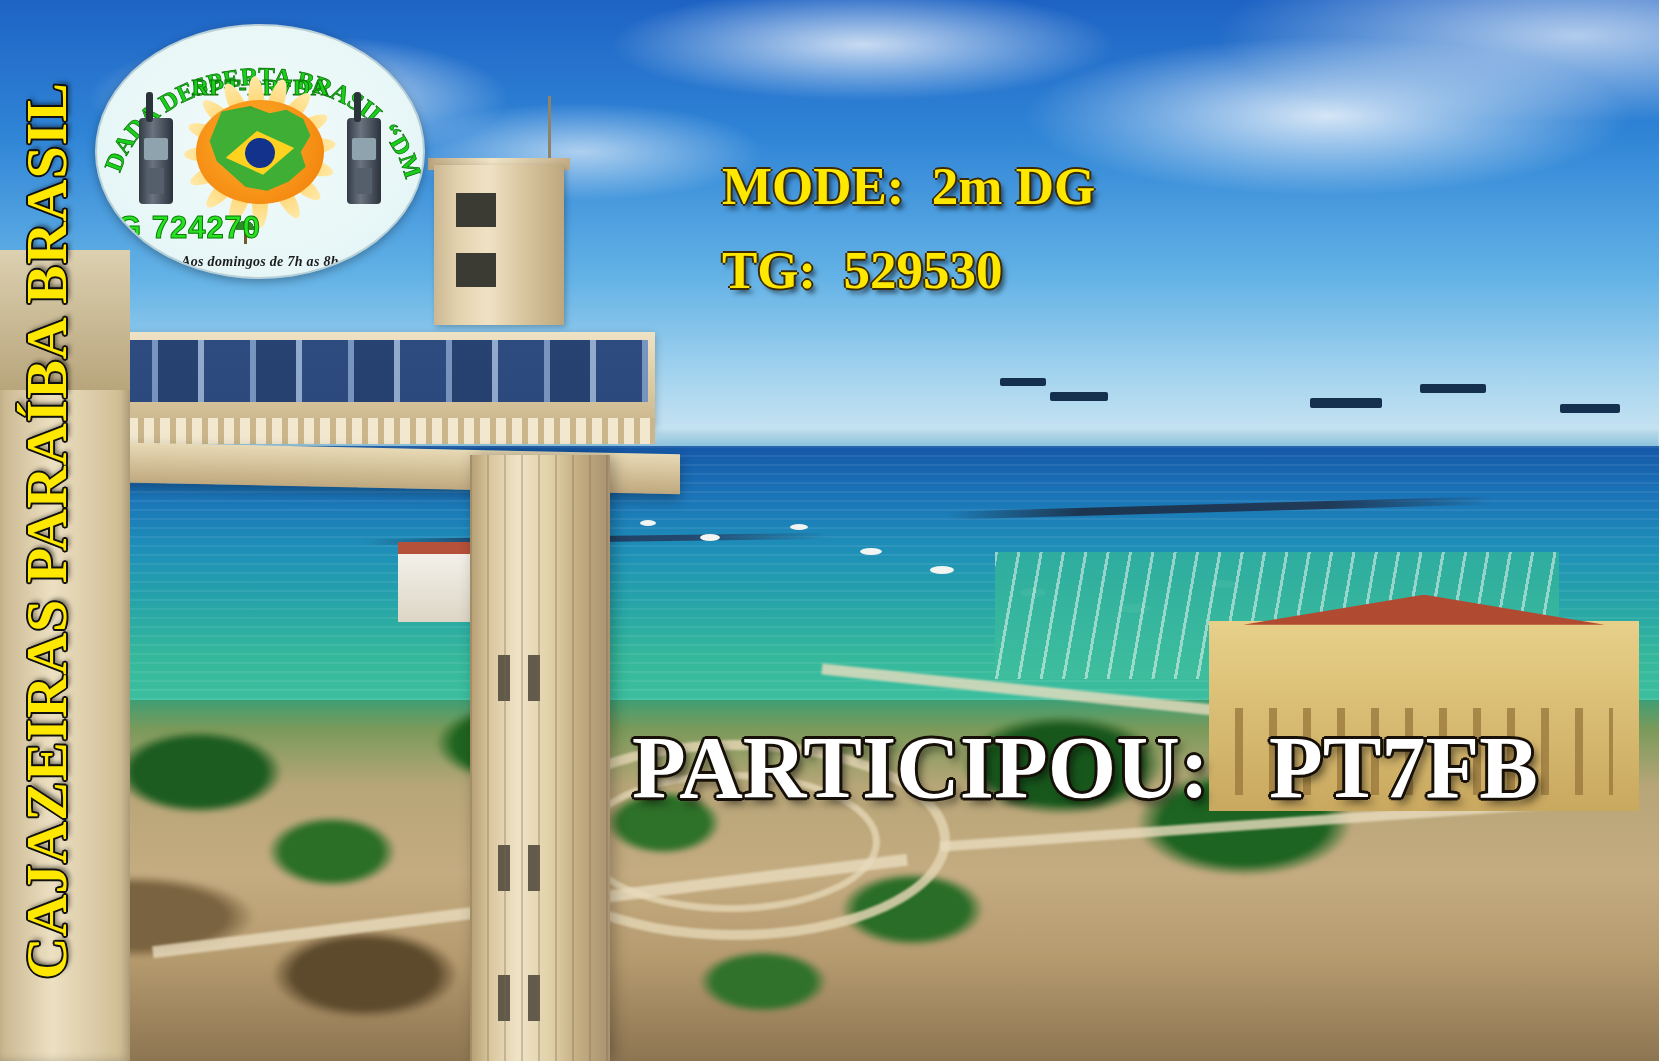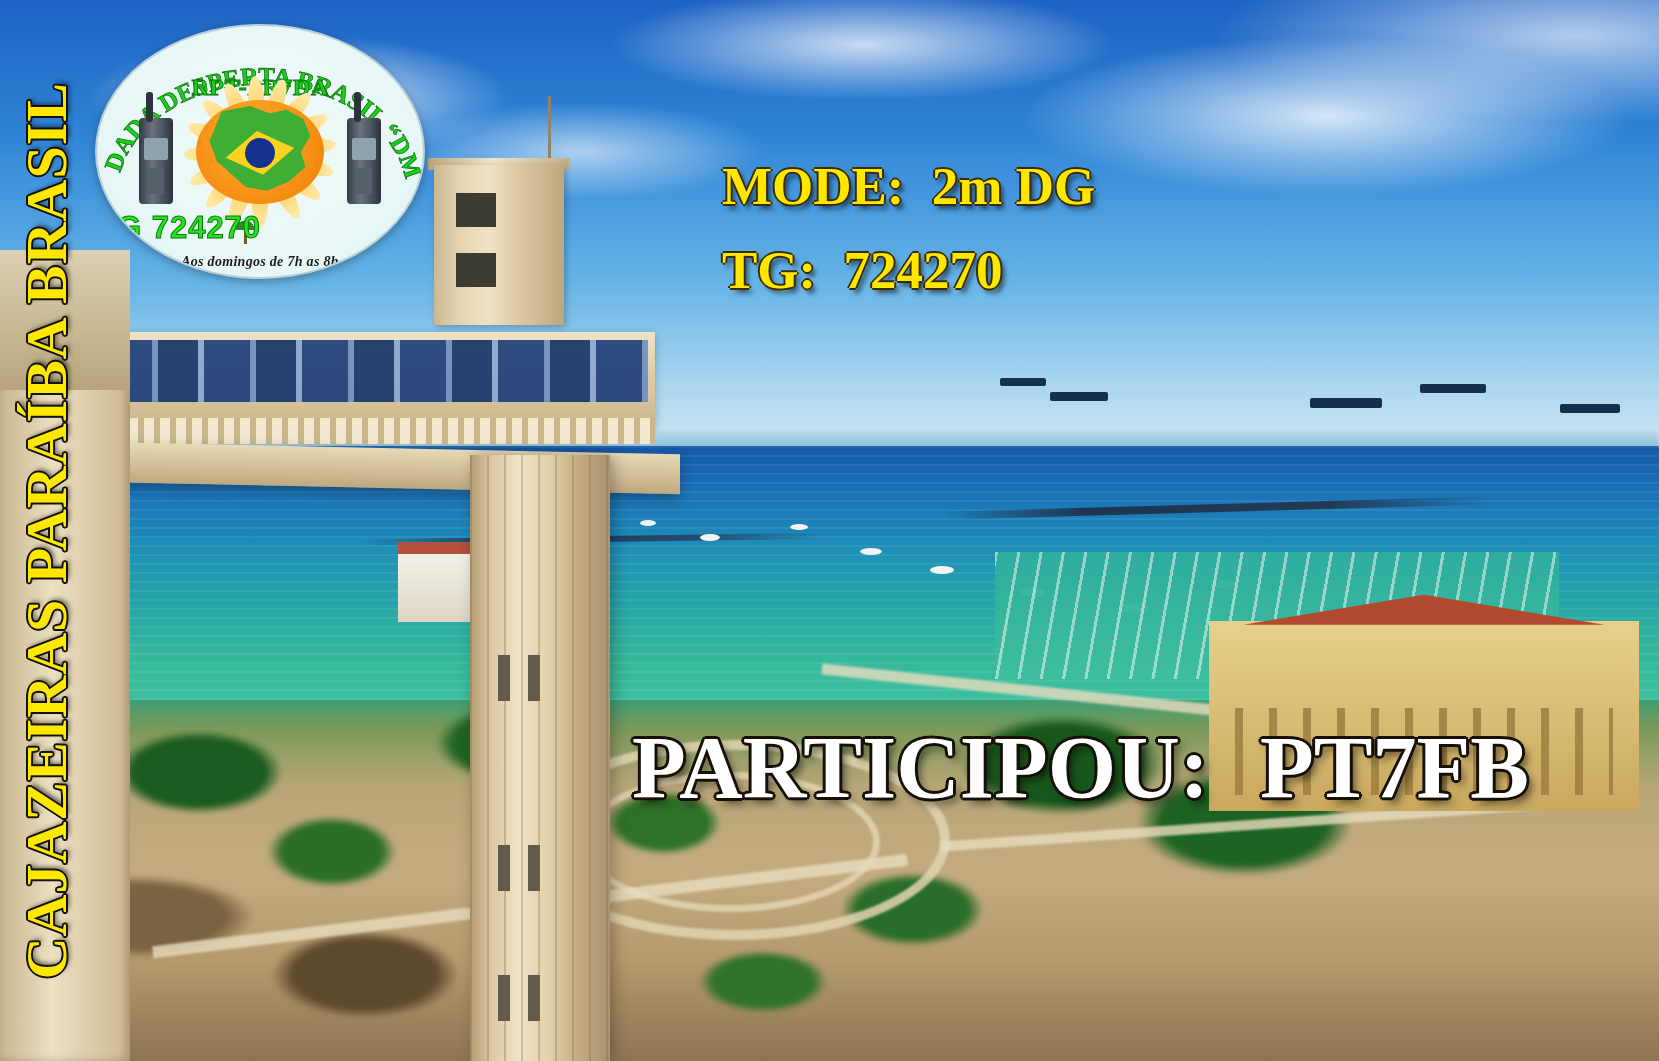--- a/index.html
+++ b/index.html
@@ -310,21 +310,21 @@
   
   .participou{
     position:absolute;left:632px;top:724px;width:1000px;
     font-family:"Liberation Serif",serif;font-weight:bold;
     font-size:88px;line-height:1;color:#ffffff;white-space:nowrap;
     text-shadow:
       3px 0 0 #161008,-3px 0 0 #161008,0 3px 0 #161008,0 -3px 0 #161008,
       2px 2px 0 #161008,-2px 2px 0 #161008,2px -2px 0 #161008,-2px -2px 0 #161008,
       5px 6px 8px rgba(0,0,0,.55);
   }
-  .participou .callsign{margin-left:29px;}
+  .participou .callsign{margin-left:38px;}
 
   
   .tagline{
     position:absolute;left:660px;top:878px;width:1000px;
     font-family:"Liberation Serif",serif;font-weight:bold;
     font-size:62px;line-height:1;color:#ffffff;white-space:nowrap;
     letter-spacing:1px;
     text-shadow:
       2px 0 0 #17110a,-2px 0 0 #17110a,0 2px 0 #17110a,0 -2px 0 #17110a,
       2px 2px 0 #17110a,-2px 2px 0 #17110a,
@@ -443,21 +443,21 @@
   </div>
 
 
   <div class="fields">
     <div class="field">
       <span class="lbl">MODE:</span>
       <span class="val">2m DG</span>
     </div>
     <div class="field">
       <span class="lbl">TG:</span>
-      <span class="val">724270</span>
+      <span class="val">529530</span>
     </div>
   </div>
 
   <div class="participou">
     <span>PARTICIPOU:</span>
     <span class="callsign">PT7FB</span>
   </div>
 
 
 </div>

